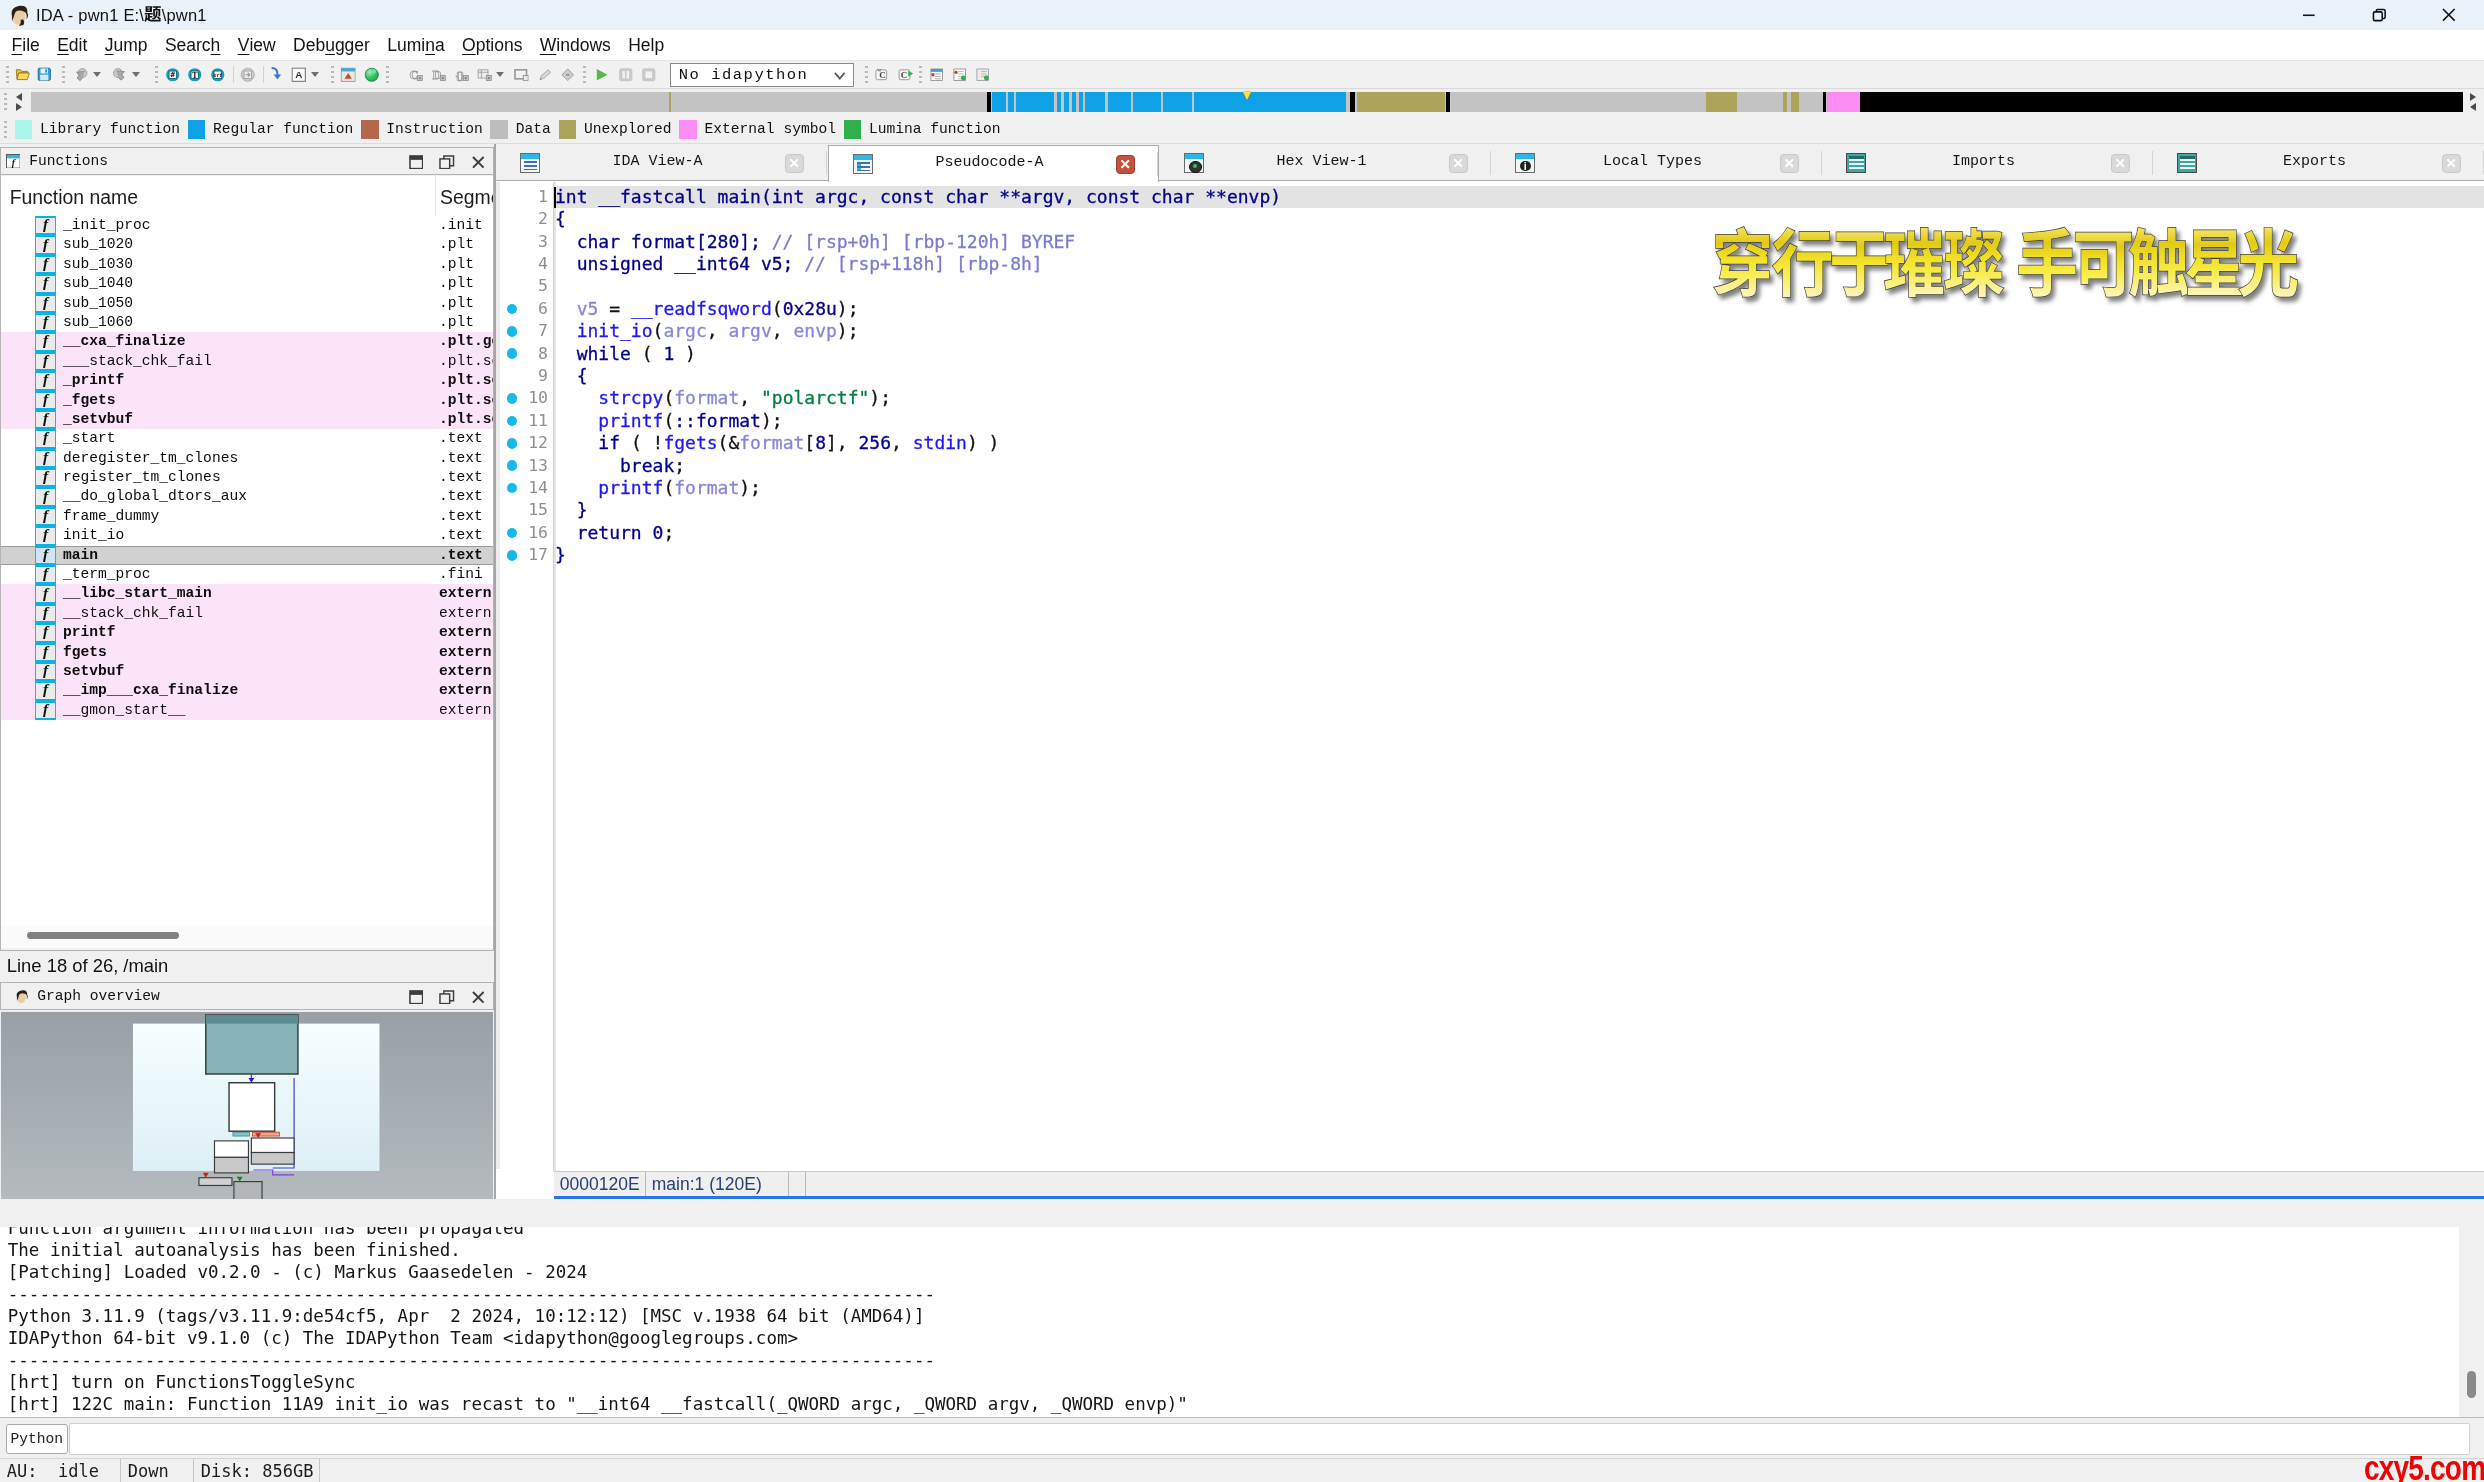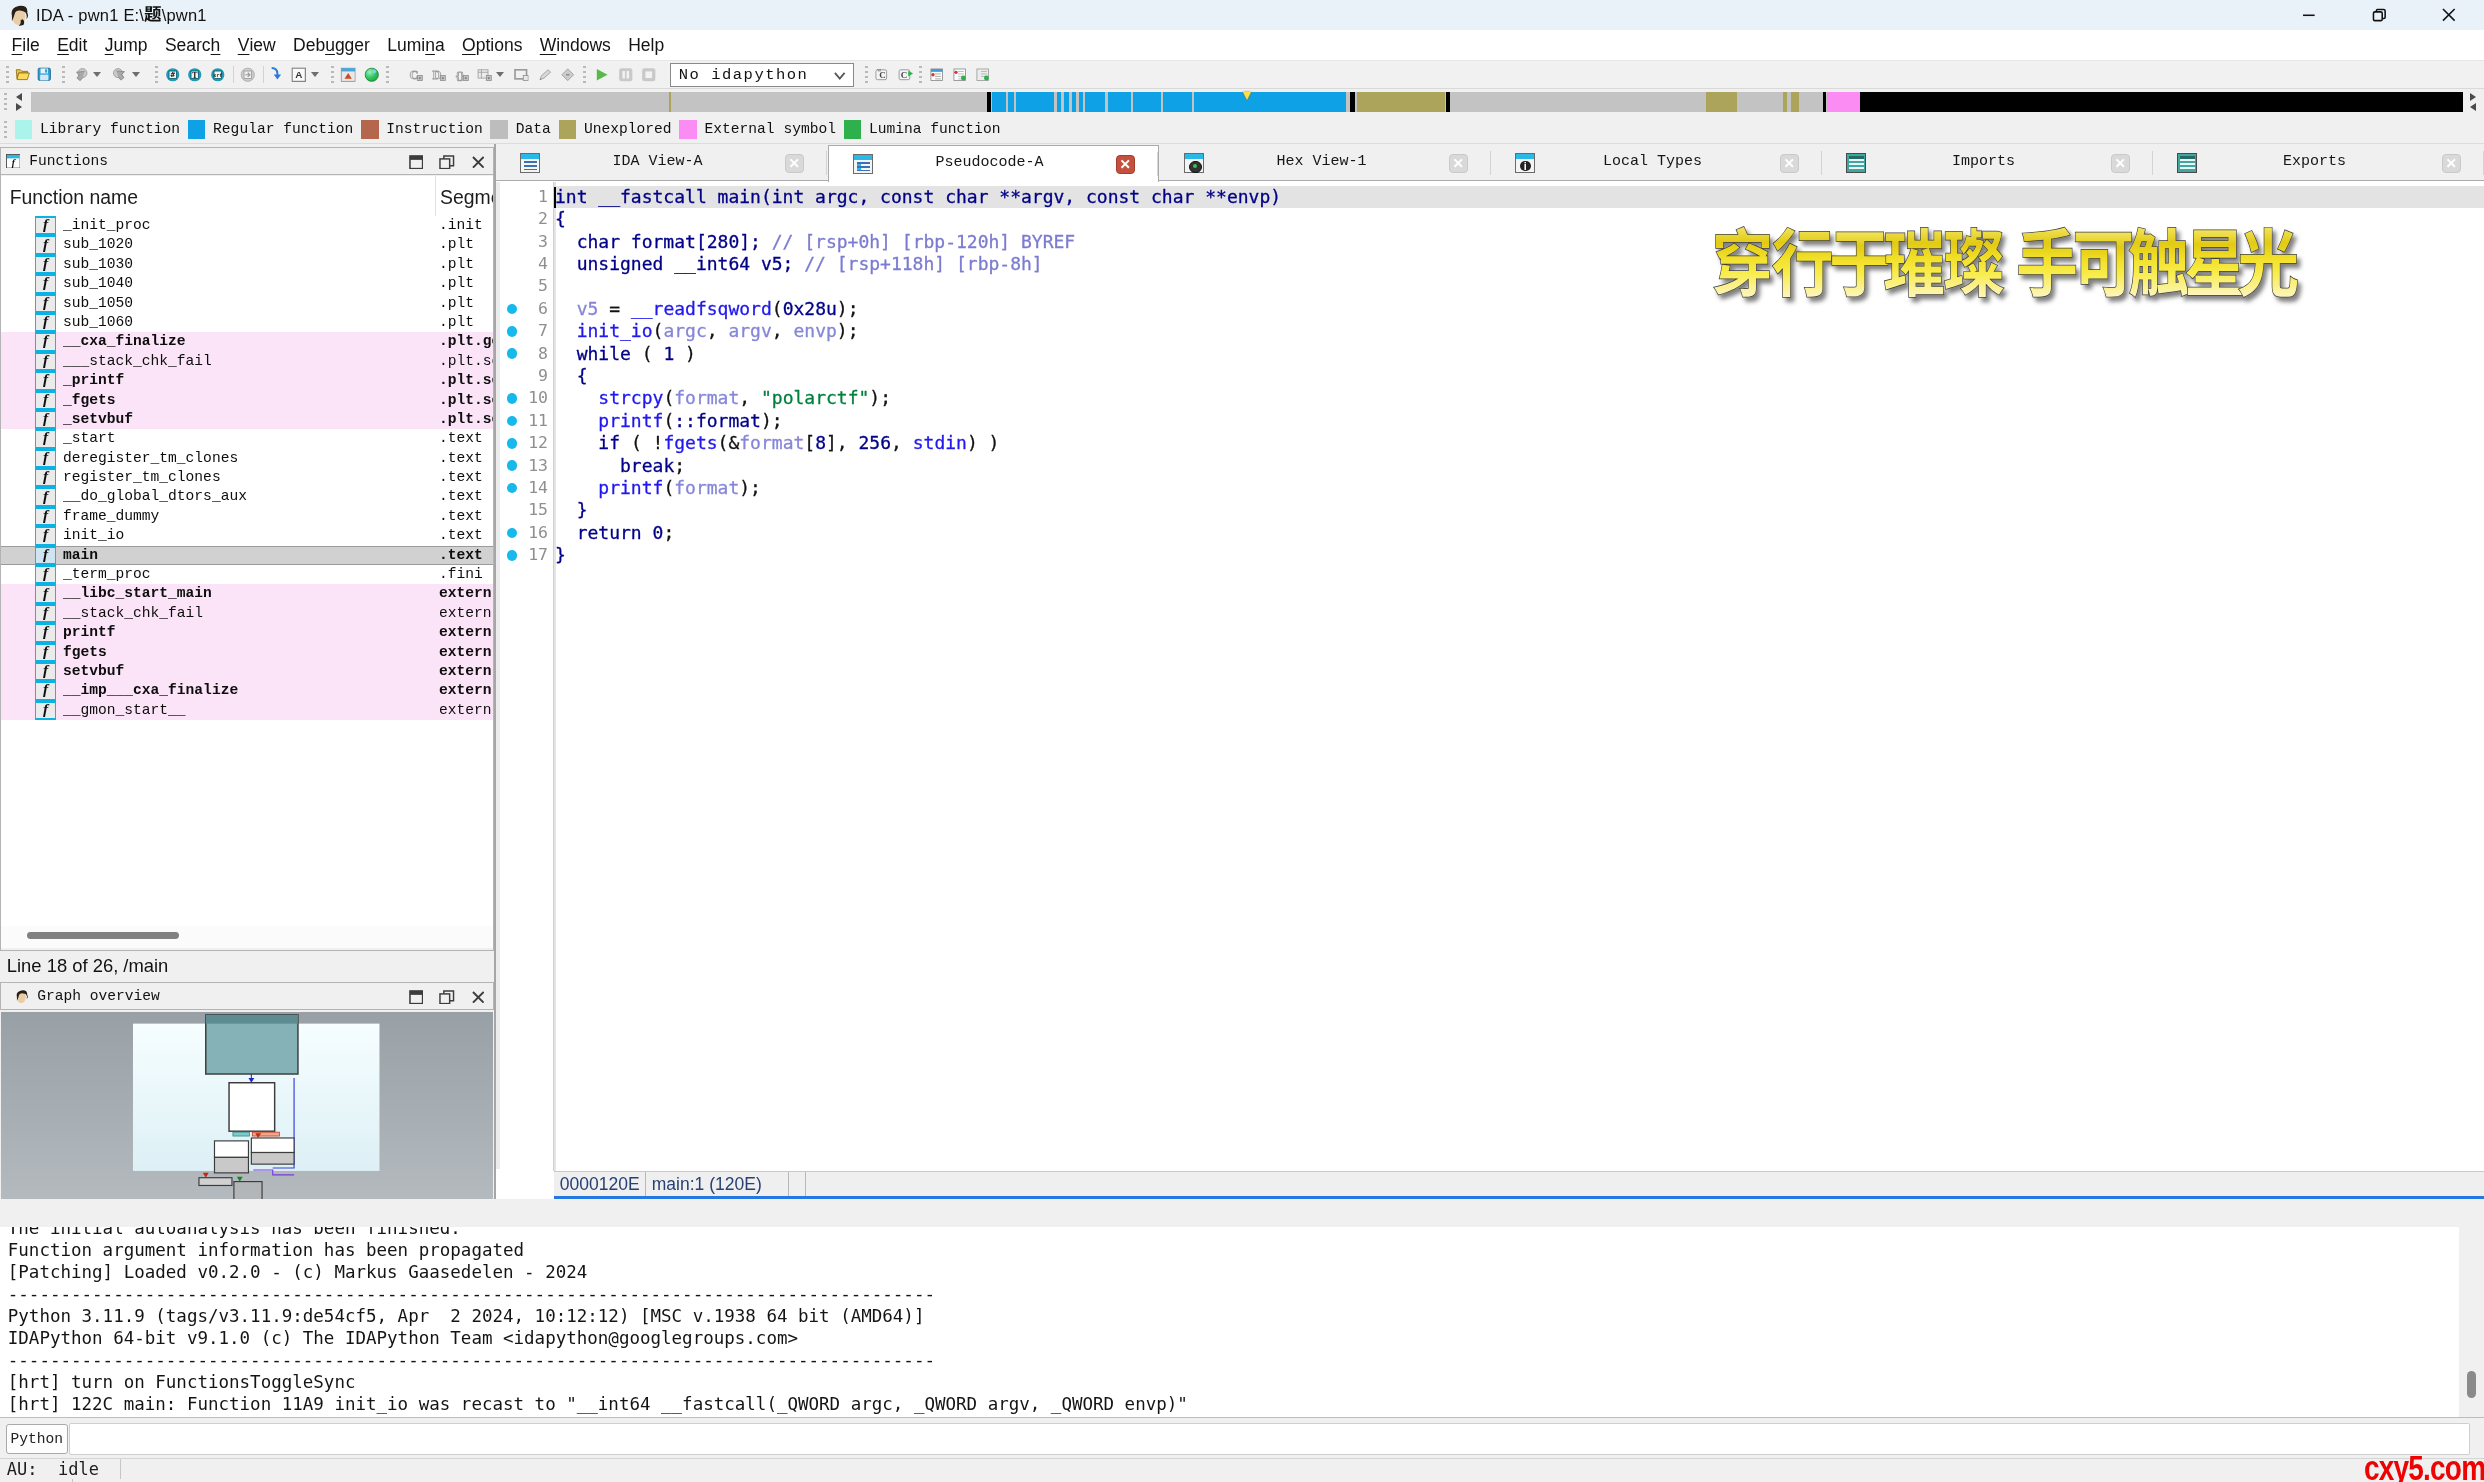--- a/index.html
+++ b/index.html
@@ -124,21 +124,21 @@
 #outtitle .ptbtns { right:7.8px; height:25px; gap:13.6px; }
 #outbody { position:absolute; left:0; top:28px; width:2459px; height:190px; background:#fff; overflow:hidden; }
 #outbody .oline { font-family:"DejaVu Sans Mono",monospace; font-size:17.5px; line-height:22px; color:#141414; white-space:pre; margin-left:7.8px; }
 #outbody .olines { position:relative; top:-9.7px; }
 #outscroll { position:absolute; left:2459px; top:28px; width:25px; height:190px; background:#f0f0f0; }
 #outscroll .thumb { position:absolute; left:7.8px; top:144px; width:9.7px; height:27px; border-radius:4.9px; background:#8a8a8a; }
 #outborder { position:absolute; left:0; top:218px; width:2484px; height:1px; background:#bdbdbd; }
 #pyrow { position:absolute; left:0; top:219px; width:2484px; height:40px; background:#f0f0f0; }
 #pylabel { position:absolute; left:5.8px; top:5.8px; width:62px; height:30px; background:#fdfdfd; border:1px solid #a9a9a9; border-radius:2.9px; font-family:"Liberation Mono",monospace; font-size:14.6px; color:#222; display:flex; align-items:center; justify-content:center; }
 #pyinput { position:absolute; left:69px; top:4.9px; width:2401px; height:32px; background:#fff; border:1px solid #cfcfcf; border-radius:1.9px; font-family:"DejaVu Sans Mono",monospace; font-size:16.5px; color:#111; padding:0 5.8px; outline:none; }
-#statusbar { position:absolute; left:0; top:259px; width:2484px; height:24px; background:#f0f0f0; border-top:1px solid #d5d5d5; display:flex;flex-direction:column; }
+#statusbar { position:absolute; left:0; top:259px; width:2484px; height:24px; background:#f0f0f0; border-top:1px solid #d5d5d5; display:flex; }
 #statusbar .cell { position:relative; height:100%; border-right:1px solid #c6c6c6; display:flex; align-items:center; }
 #statusbar .cell span { font-family:"DejaVu Sans Mono",monospace; font-size:17px; color:#1d1d1d; margin-left:6.8px; white-space:pre; }
 
 #sitemark { position:absolute; left:2364px; top:1448px; width:213px; font-family:"Liberation Sans",sans-serif; font-weight:bold; font-size:35px; letter-spacing:-1px; color:#ee0202; z-index:6; transform:scaleX(0.80); transform-origin:left top; }
 
 
 .ti-view, .ti-pseudo { background:linear-gradient(#2bb8e8 0 4.9px, #f4f4f4 4.9px 100%); border:1px solid #6b6b6b; }
 .ti-view::after, .ti-pseudo::after { content:""; position:absolute; left:2.9px; right:2.9px; top:6.8px; height:9.7px;
   background-image:repeating-linear-gradient(to bottom,#3a6fb0 0 1.9px,transparent 1.9px 3.9px); }
 .ti-pseudo::before { content:""; position:absolute; left:2.9px; top:6.8px; width:3.9px; height:9.7px; background:#2bb8e8; }
@@ -971,22 +971,22 @@
       <div class="pbtn">
           <svg width="12.6" height="12.6" viewBox="0 0 13 13">
             <path d="M1 1 L12 12 M12 1 L1 12" stroke="#3c3c3c" stroke-width="2"></path>
           </svg>
         </div>
     </div>
   </div>
   <div id="outbody">
     <div class="olines">
 
-    <div class="oline">The initial autoanalysis has been finished.</div>
-        <div class="oline">Function argument information has been propagated</div>
+    <div class="oline">Function argument information has been propagated</div>
+        <div class="oline">The initial autoanalysis has been finished.</div>
         <div class="oline">[Patching] Loaded v0.2.0 - (c) Markus Gaasedelen - 2024</div>
         <div class="oline">----------------------------------------------------------------------------------------</div>
         <div class="oline">Python 3.11.9 (tags/v3.11.9:de54cf5, Apr  2 2024, 10:12:12) [MSC v.1938 64 bit (AMD64)]</div>
         <div class="oline">IDAPython 64-bit v9.1.0 (c) The IDAPython Team &lt;idapython@googlegroups.com&gt;</div>
         <div class="oline">----------------------------------------------------------------------------------------</div>
         <div class="oline">[hrt] turn on FunctionsToggleSync</div>
         <div class="oline">[hrt] 122C main: Function 11A9 init_io was recast to "__int64 __fastcall(_QWORD argc, _QWORD argv, _QWORD envp)"</div>
       </div>
   </div>
   <div id="outscroll">

